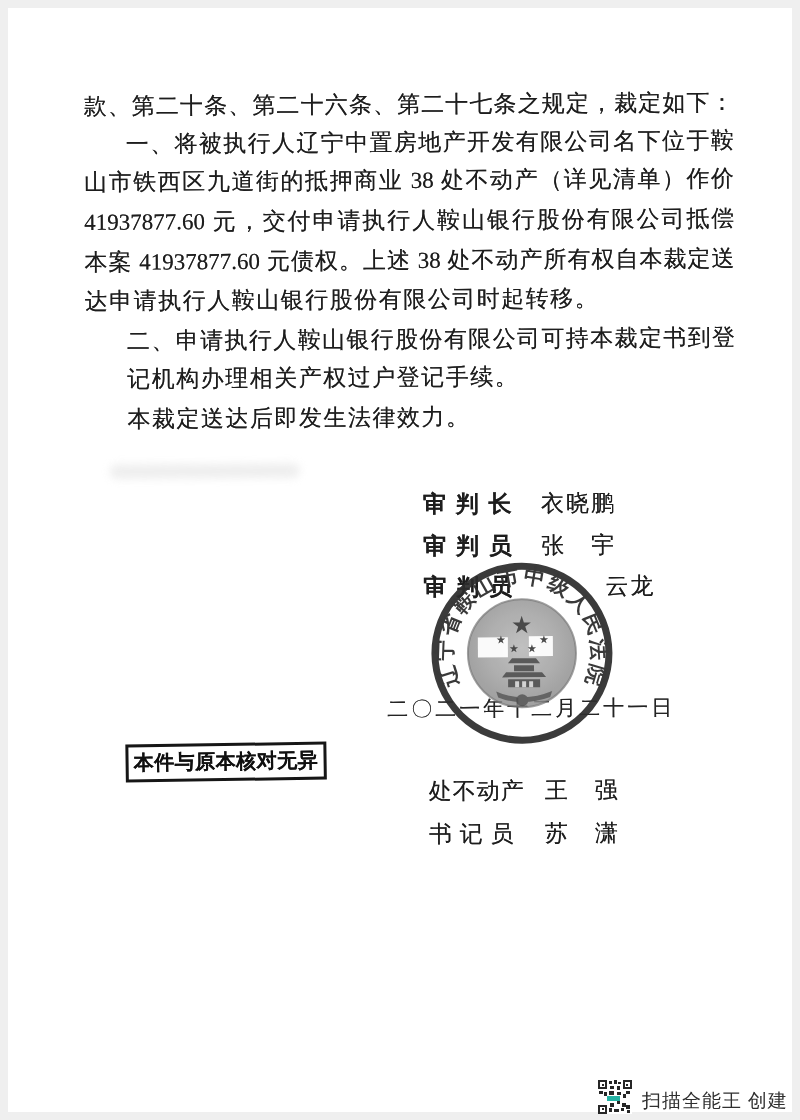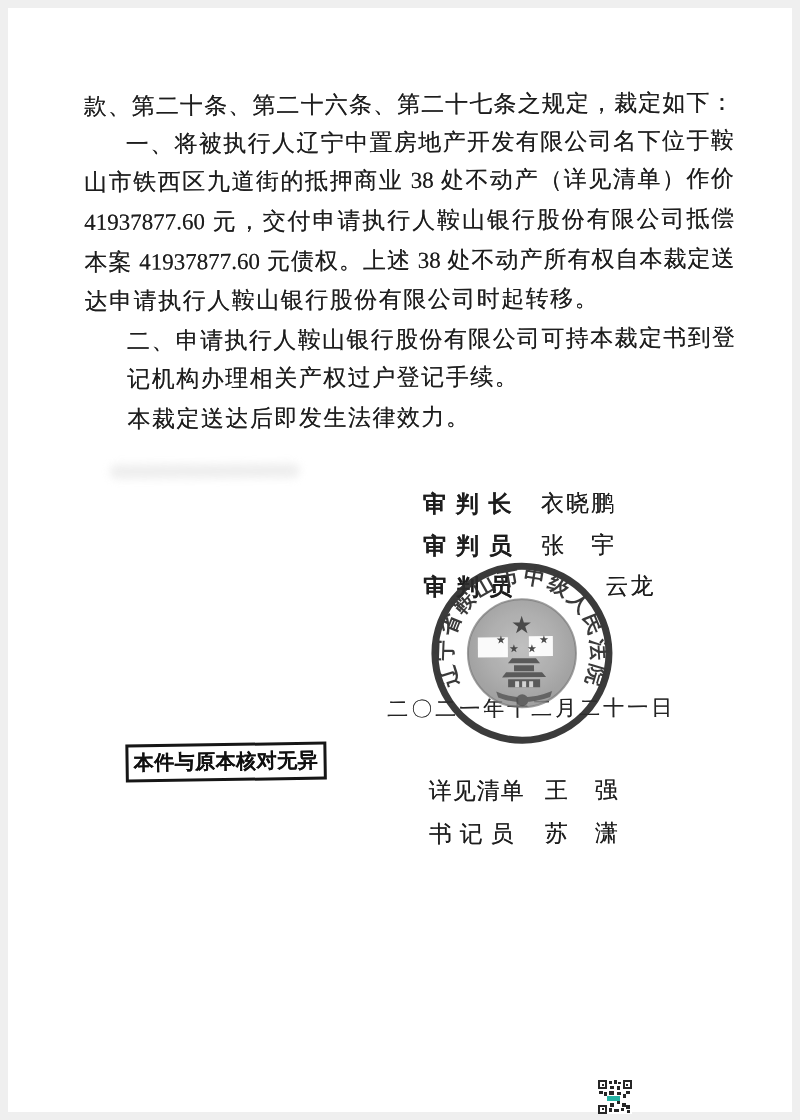--- a/index.html
+++ b/index.html
@@ -128,21 +128,21 @@
         <text x="152.53714411019774" y="53.7415036048045" text-anchor="middle" transform="rotate(48.636363636363626 152.53714411019774 53.7415036048045)">人</text>
         <text x="164.94439431411774" y="73.88055040448997" text-anchor="middle" transform="rotate(68.09090909090907 164.94439431411774 73.88055040448997)">民</text>
         <text x="169.9357758276377" y="97.00212418762781" text-anchor="middle" transform="rotate(87.54545454545453 169.9357758276377 97.00212418762781)">法</text>
         <text x="166.94133291741247" y="120.46601933059158" text-anchor="middle" transform="rotate(107 166.94133291741247 120.46601933059158)">院</text>
       </g>
   </svg>
 
   <div class="stamp-box">本件与原本核对无异</div>
 
   <div class="staff" style="top:776px">
-    <span class="t">详见清单</span><span class="n">王　强</span>
+    <span class="t">处不动产</span><span class="n">王　强</span>
   </div>
   <div class="staff" style="top:819px">
     <span class="t">书 记 员</span><span class="n">苏　潇</span>
   </div>
 
 </div>
 
 <div class="footer">
   <svg class="qr" viewBox="0 0 33 33" shape-rendering="crispEdges">
     <rect x="0" y="0" width="33" height="33" fill="#ffffff"></rect>
@@ -175,13 +175,14 @@
         <rect x="26" y="2" width="5" height="5"></rect>
         <rect x="2" y="26" width="5" height="5"></rect>
     </g>
     <g fill="#262626">
       <rect x="3.5" y="3.5" width="2" height="2"></rect>
         <rect x="27.5" y="3.5" width="2" height="2"></rect>
         <rect x="3.5" y="27.5" width="2" height="2"></rect>
     </g>
     <rect x="9" y="16" width="12" height="4" fill="#23b3a4"></rect>
   </svg>
+  <div class="scanner-text">扫描全能王 创建</div>
 </div>
 
 </body></html>

